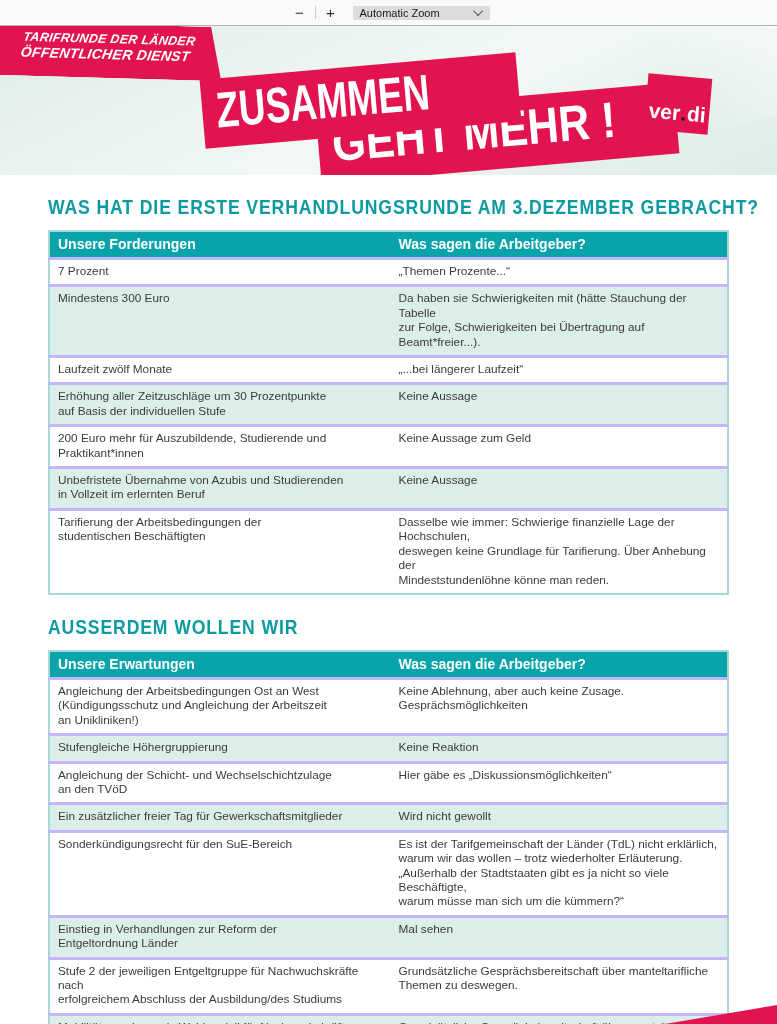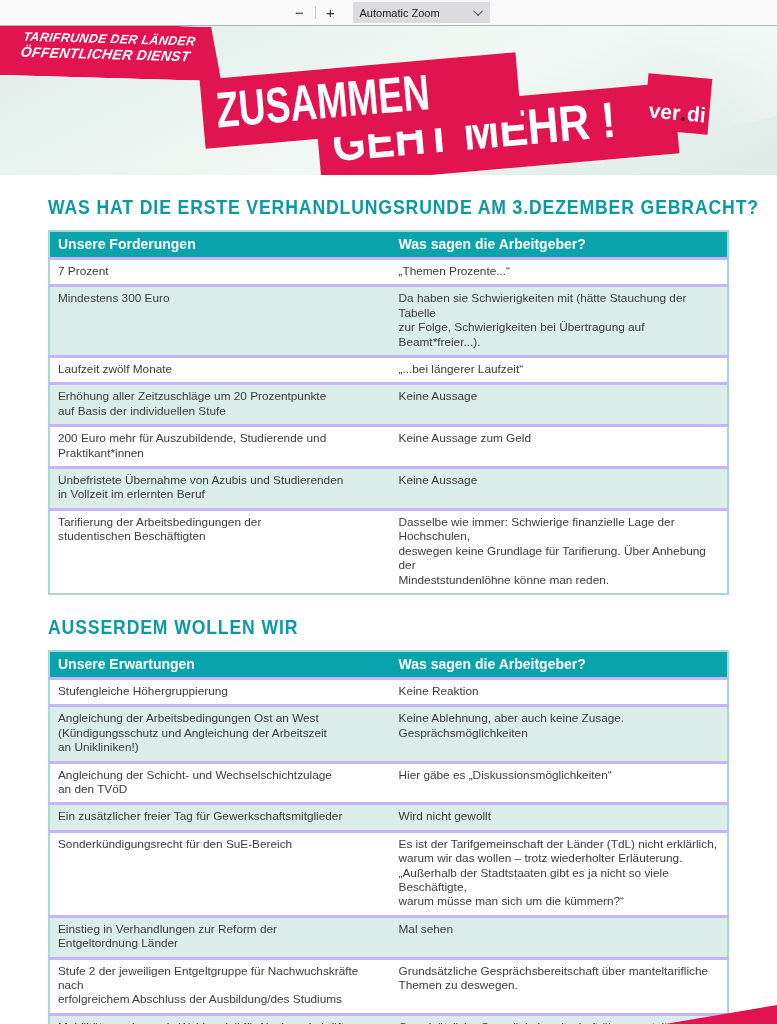--- a/index.html
+++ b/index.html
@@ -12,21 +12,21 @@
   html,body{width:777px;height:1024px;overflow:hidden;background:#fff;}
   body{font-family:"Liberation Sans",sans-serif;}
   .screen{position:relative;width:777px;height:1024px;background:#fff;overflow:hidden;}
 
   
   .toolbar{height:26px;background:#f9f9fa;border-bottom:1px solid #b3b3b6;
     display:flex;align-items:center;justify-content:center;position:relative;z-index:9;}
   .tb-btn{width:24px;height:20px;border:none;background:transparent;color:#2c2c30;
     font-size:15px;line-height:18px;text-align:center;cursor:pointer;font-family:inherit;}
   .tb-sep{width:1px;height:13px;background:#c9c9cc;margin:0 3px;}
-  .zoom-select{margin-left:10px;height:21px;min-width:137px;background:#dcdcdf;
+  .zoom-select{margin-left:10px;height:14px;min-width:137px;background:#dcdcdf;
     display:flex;align-items:center;justify-content:space-between;
     padding:0 7px;font-size:11px;color:#19191b;cursor:pointer;}
   .chev{width:7px;height:7px;border-left:1.6px solid #4d4d52;border-bottom:1.6px solid #4d4d52;
     transform:rotate(-45deg) translateY(-2px);display:inline-block;margin-left:18px;}
 
   
   .doc{position:relative;width:777px;height:998px;background:#fff;}
 
   
   .hero{position:relative;height:149px;overflow:hidden;
@@ -134,21 +134,21 @@
           <tr>
               <td>Mindestens 300 Euro</td>
               <td>Da haben sie Schwierigkeiten mit (hätte Stauchung der Tabelle
 zur Folge, Schwierigkeiten bei Übertragung auf Beamt*freier...).</td>
             </tr>
           <tr>
               <td>Laufzeit zwölf Monate</td>
               <td>„...bei längerer Laufzeit“</td>
             </tr>
           <tr>
-              <td>Erhöhung aller Zeitzuschläge um 20 Prozentpunkte
+              <td>Erhöhung aller Zeitzuschläge um 30 Prozentpunkte
 auf Basis der individuellen Stufe</td>
               <td>Keine Aussage</td>
             </tr>
           <tr>
               <td>200 Euro mehr für Auszubildende, Studierende und
 Praktikant*innen</td>
               <td>Keine Aussage zum Geld</td>
             </tr>
           <tr>
               <td>Unbefristete Übernahme von Azubis und Studierenden
@@ -175,31 +175,31 @@
             <col class="c2">
           </colgroup>
         <thead>
           <tr>
             <th>Unsere Erwartungen</th>
             <th>Was sagen die Arbeitgeber?</th>
           </tr>
         </thead>
         <tbody>
           <tr>
-              <td>Stufengleiche Höhergruppierung</td>
-              <td>Keine Reaktion</td>
-            </tr>
-          <tr>
               <td>Angleichung der Arbeitsbedingungen Ost an West
 (Kündigungsschutz und Angleichung der Arbeitszeit
 an Unikliniken!)</td>
               <td>Keine Ablehnung, aber auch keine Zusage.
 Gesprächsmöglichkeiten</td>
             </tr>
           <tr>
+              <td>Stufengleiche Höhergruppierung</td>
+              <td>Keine Reaktion</td>
+            </tr>
+          <tr>
               <td>Angleichung der Schicht- und Wechselschichtzulage
 an den TVöD</td>
               <td>Hier gäbe es „Diskussionsmöglichkeiten“</td>
             </tr>
           <tr>
               <td>Ein zusätzlicher freier Tag für Gewerkschaftsmitglieder</td>
               <td>Wird nicht gewollt</td>
             </tr>
           <tr>
               <td>Sonderkündigungsrecht für den SuE-Bereich</td>

